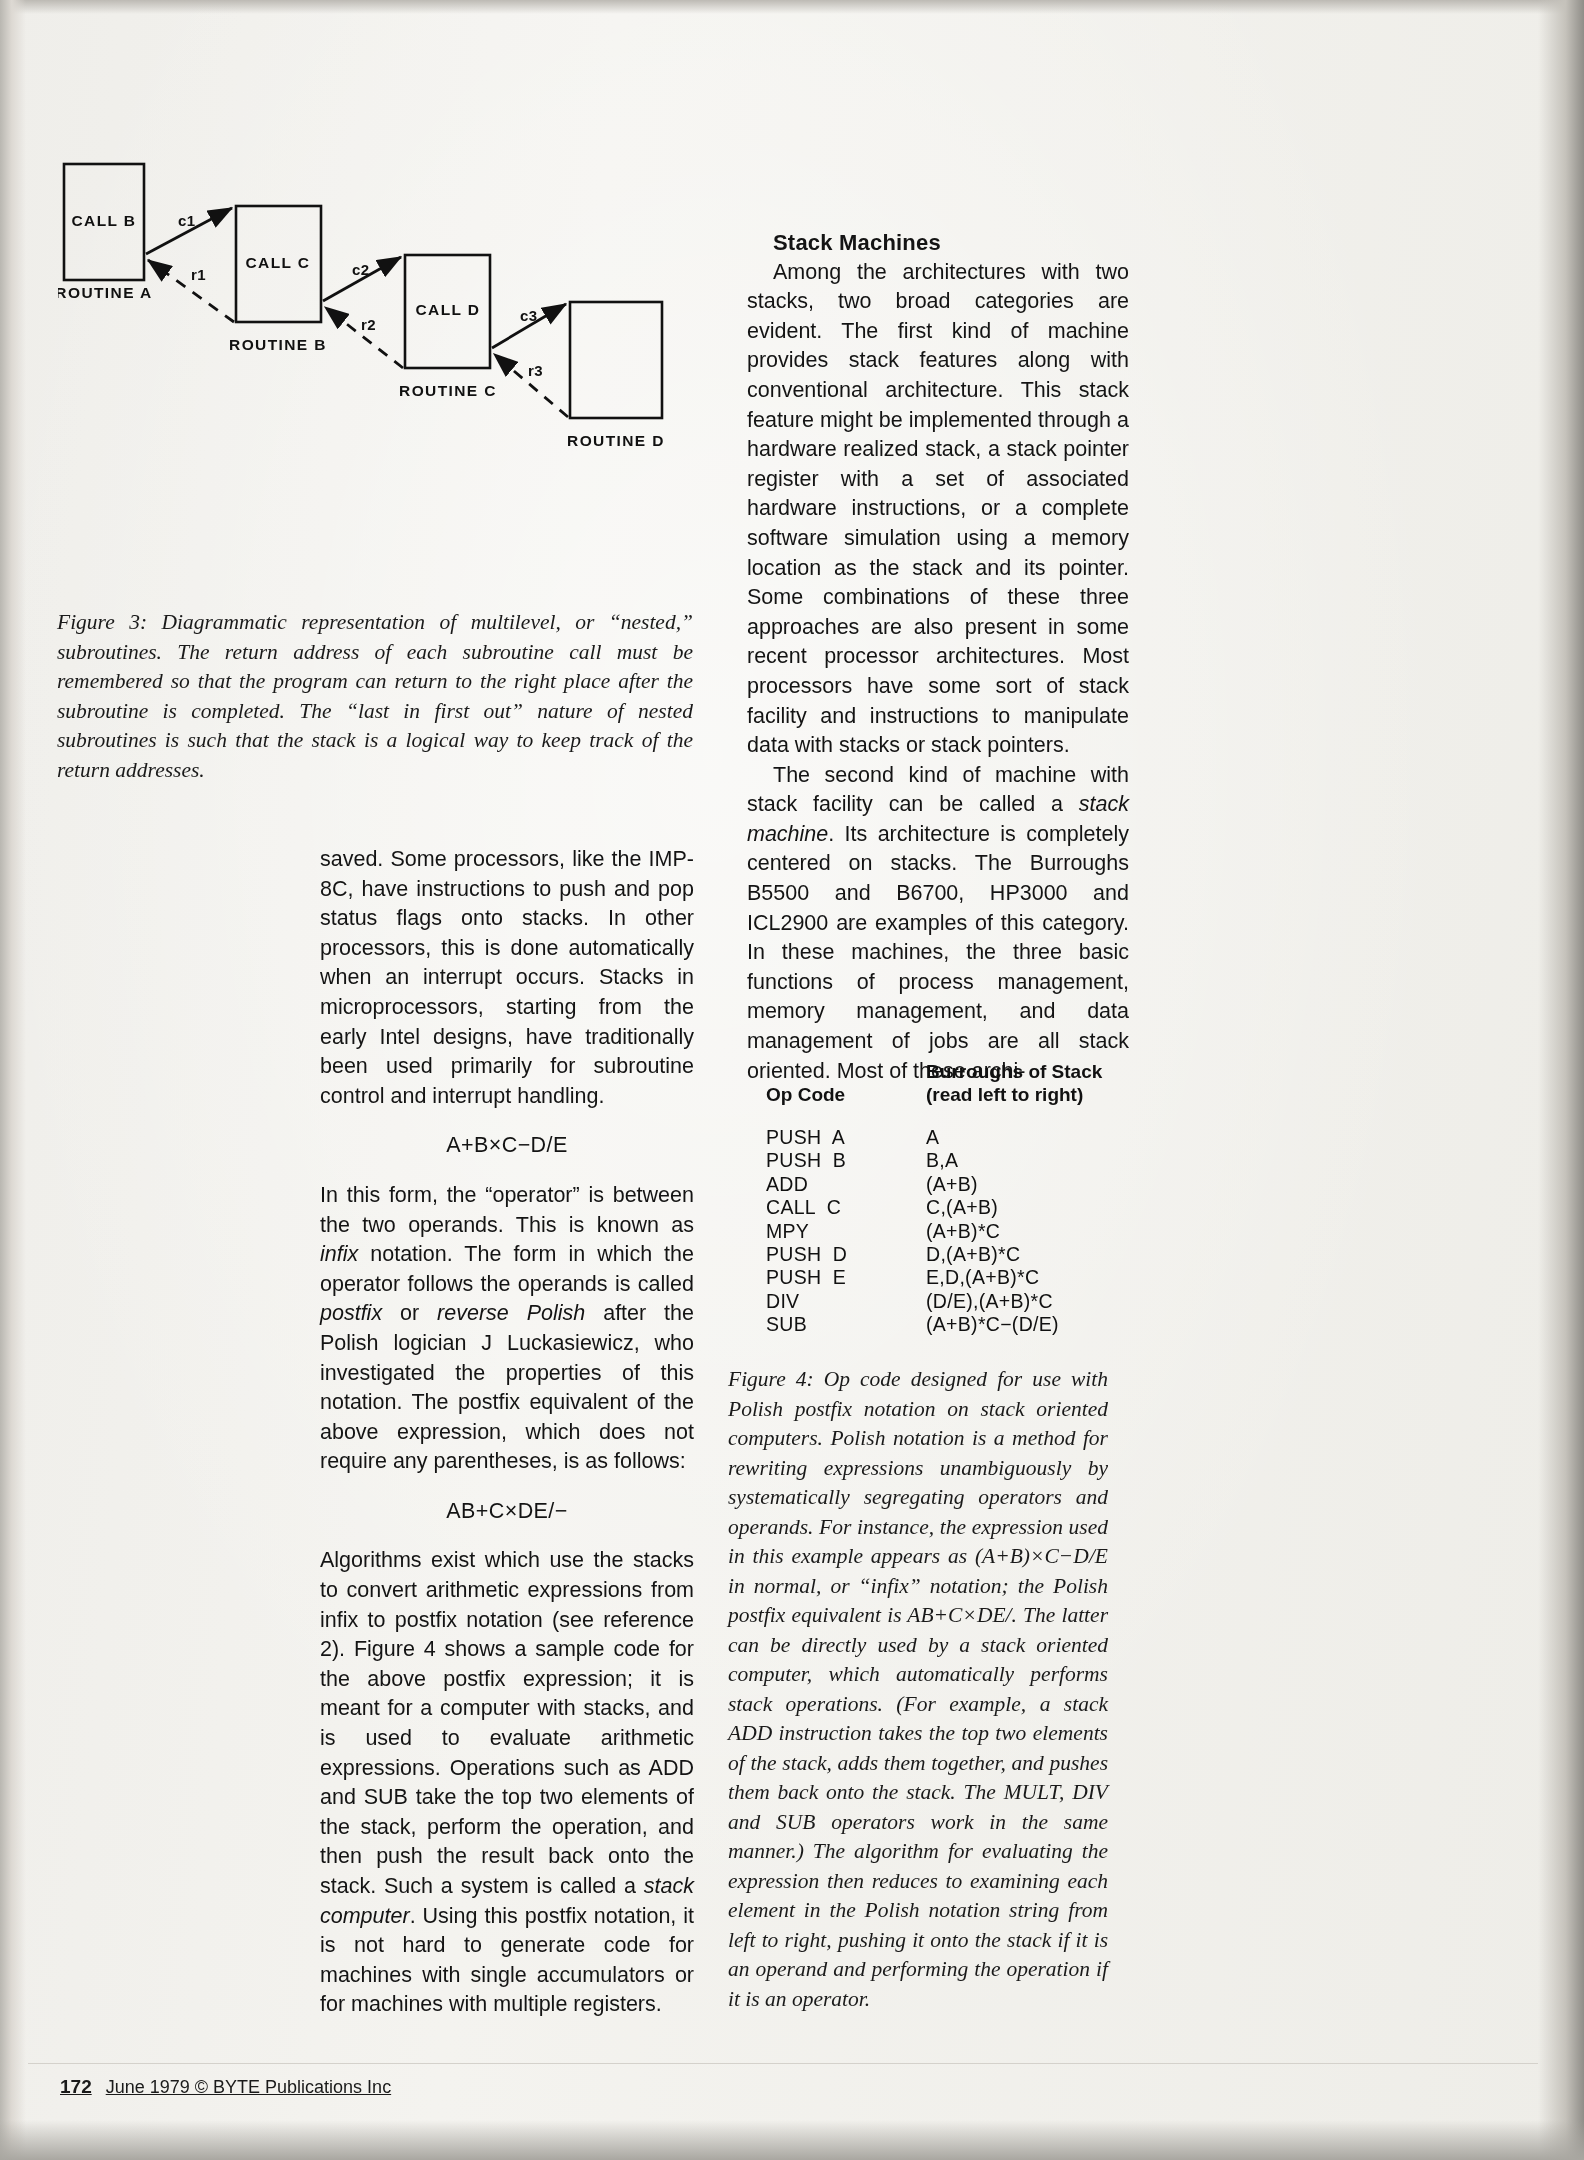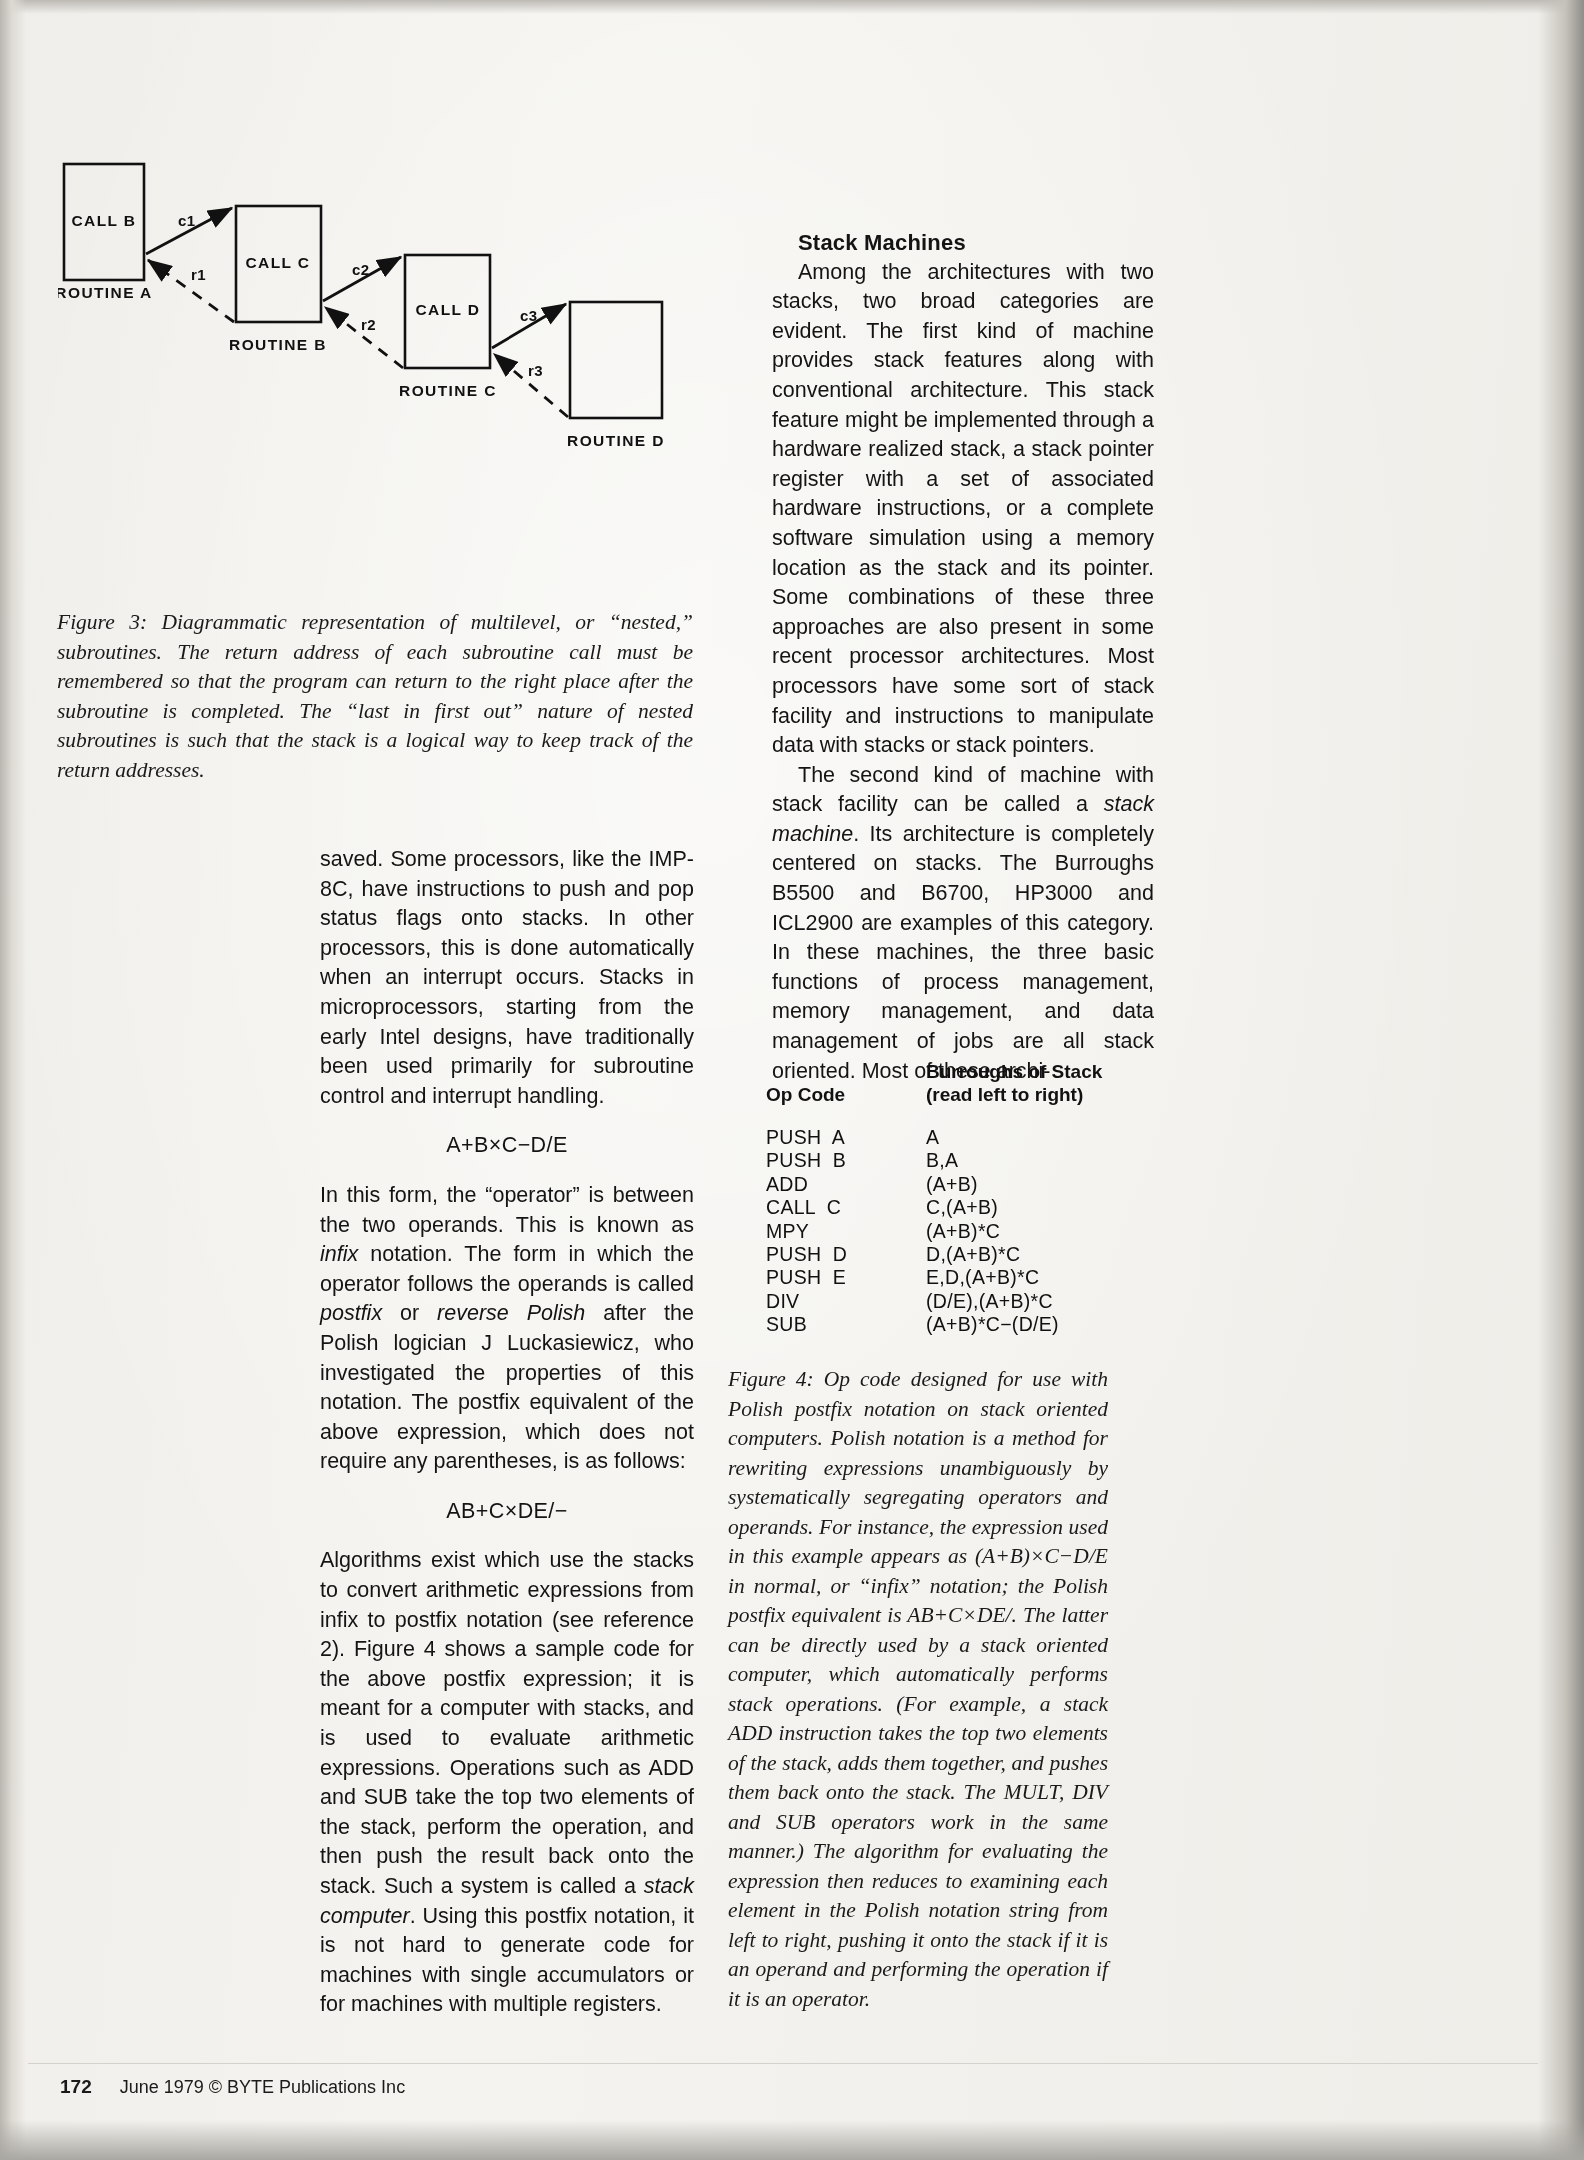--- a/index.html
+++ b/index.html
@@ -102,21 +102,21 @@
   .bodycol p.noindent { text-indent: 0; }
   .bodycol .eq {
     text-align: center;
     text-indent: 0;
     margin: 20px 0 20px 0;
     letter-spacing: 0.4px;
   }
   .bodycol i { font-style: italic; }
 
   #col-right-top {
-    left: 772px;
+    left: 747px;
     top: 228px;
     width: 382px;
   }
   #col-left-mid {
     left: 320px;
     top: 845px;
     width: 374px;
   }
 
   .sec-head {
@@ -170,21 +170,22 @@
   
   #footer {
     position: absolute;
     left: 60px;
     bottom: 62px;
     font-family: "Liberation Sans", sans-serif;
     font-size: 18px;
     color: #1a1a1a;
     display: flex;
     align-items: baseline;
-    gap: 28px;
+    gap: 14px;
+    text-decoration: underline;
   }
   #footer .pageno {
     font-weight: 700;
     font-size: 19px;
   }
   .rule {
     position: absolute;
     left: 28px;
     right: 46px;
     bottom: 96px;

